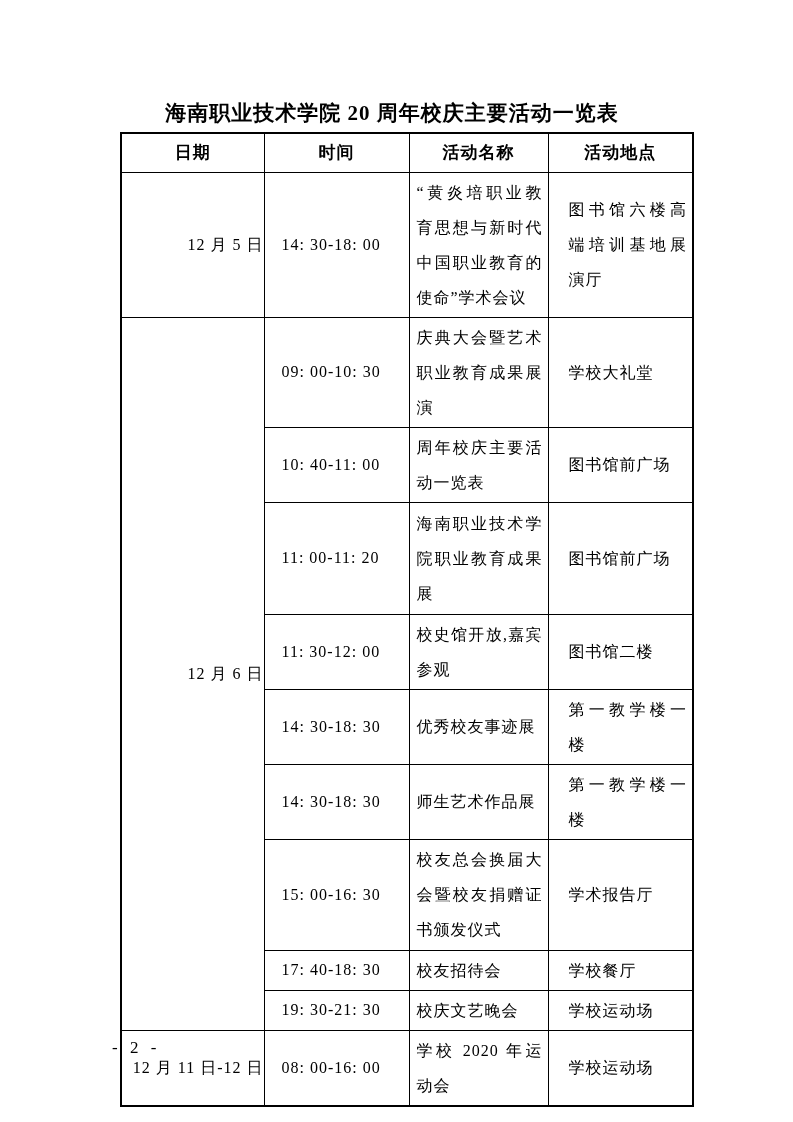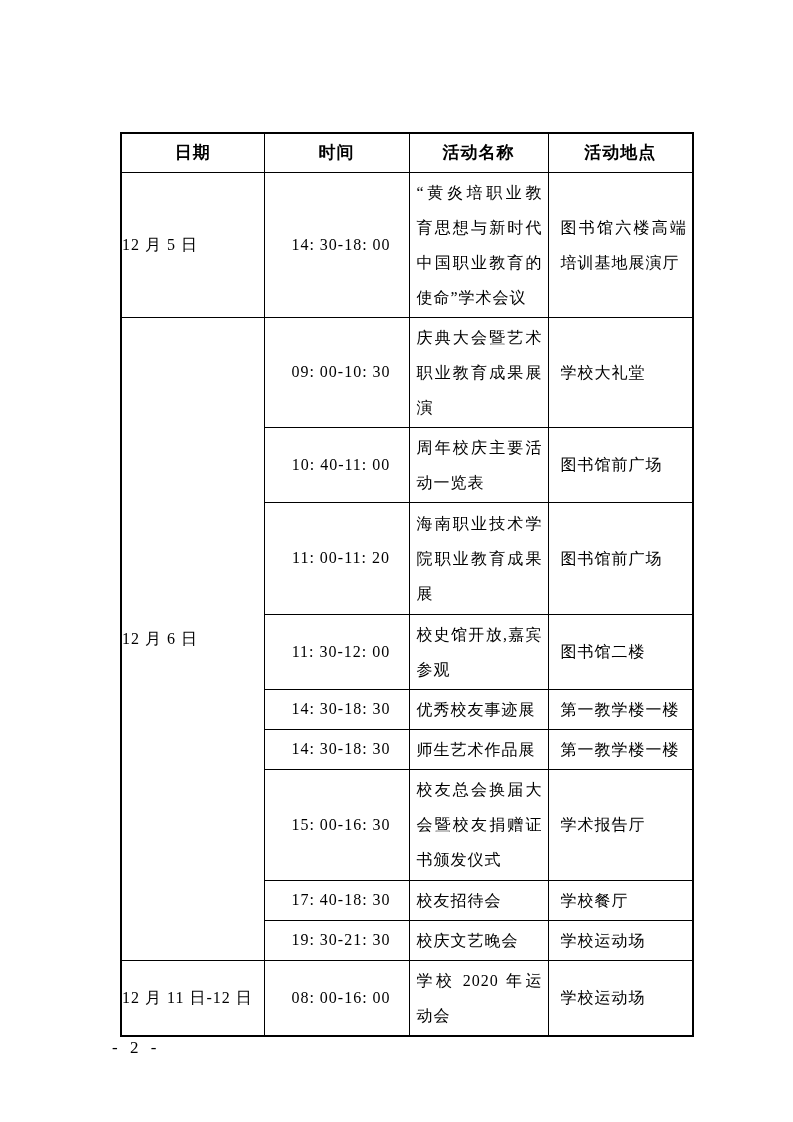--- a/index.html
+++ b/index.html
@@ -38,48 +38,49 @@
     vertical-align: middle;
     font-size: 16px;
     letter-spacing: 1px;
     overflow: hidden;
   }
   .activity-table th {
     font-size: 17px;
     font-weight: bold;
     text-align: center;
   }
-  td.c-date { text-align: left; line-height: 24px; }
-  td.c-time { text-align: center; padding-left: 9px; white-space: nowrap; }
+  td.c-date { text-align: right; line-height: 24px; }
+  td.c-time { text-align: left; padding-left: 17px; white-space: nowrap; }
   td.c-name {
     text-align: justify;
     padding: 2px 5px 2px 7px;
     line-height: 35px;
     overflow-wrap: break-word;
     margin-top: 31px;
   }
   td.c-place {
     text-align: justify;
-    padding: 2px 5px 2px 12px;
+    padding: 2px 5px 2px 20px;
     line-height: 35px;
     overflow-wrap: break-word;
   }
   .page-number {
     position: absolute;
     top: 1038px;
     left: 112px;
     font-size: 17px;
     letter-spacing: 4px;
   }
 </style>
 </head>
 <body>
 
 <div class="page">
 
+  <div class="doc-title">海南职业技术学院 20 周年校庆主要活动一览表</div>
 
   <table class="activity-table">
     <colgroup>
       <col style="width:143px">
       <col style="width:145px">
       <col style="width:139px">
       <col style="width:145px">
     </colgroup>
     <tbody>
         <tr style="height:39px">

